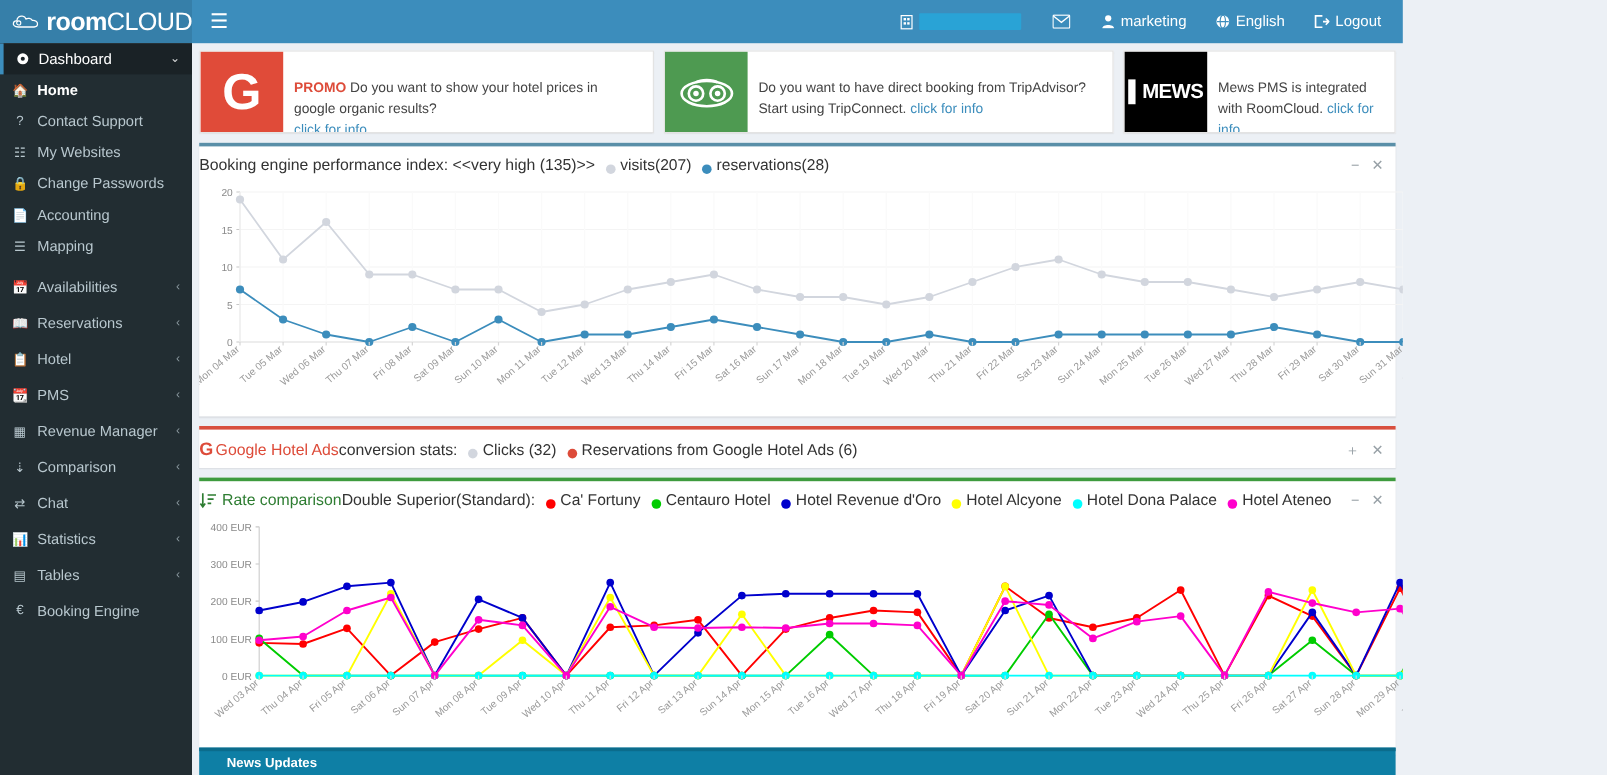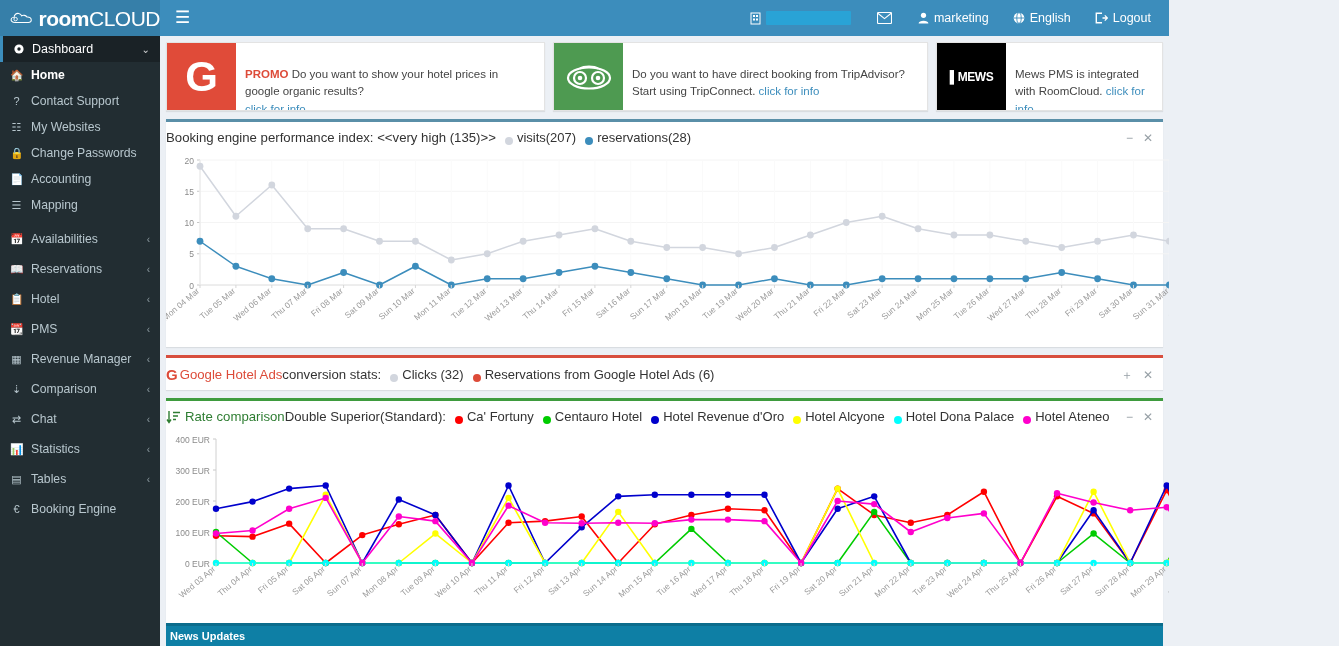--- a/index.html
+++ b/index.html
@@ -62,21 +62,21 @@
   .promo {
     background: #fff; display: flex; border: 1px solid #e3e3e3; height: 69px; overflow: hidden;
     box-shadow: 0 1px 1px rgba(0,0,0,.08);
   }
   .promo.p1 { width: 379px; }
   .promo.p2 { width: 375px; }
   .promo.p3 { flex: 1; }
   .promo-logo { width: 69px; flex: 0 0 69px; display: flex; align-items: center; justify-content: center; }
   .promo-logo.google { background: #e04b39; color: #fff; font-size: 42px; font-weight: bold; line-height: 1; font-family: "Liberation Sans", sans-serif;}
   .promo-logo.trip { background: #4e9a51; color: #fff; }
-  .promo-logo.mews { background: #000; color: #fff; font-size: 12px; font-weight: bold; letter-spacing: -0.5px; }
+  .promo-logo.mews { background: #000; color: #fff; font-size: 17px; font-weight: bold; letter-spacing: -0.5px; }
   .promo-text { padding: 23px 9px; font-size: 11.5px; line-height: 1.5; color: #444; }
   .promo-text .tag { color: #dd4b39; font-weight: bold; }
   .promo-text a { color: #3c8dbc; text-decoration: none; }
 
   .box { background: #fff; border-top: 3px solid #5a8fa8; margin-bottom: 8px; box-shadow: 0 1px 1px rgba(0,0,0,.08); }
   .box.green { border-top-color: #3e9b3e; }
   .box.red { border-top-color: #d84f3e; }
   .box-head {
     display: flex; align-items: center; padding: 8px 10px 7px 0; font-size: 13.2px;
     color: #333; border-bottom: 0; min-height: 30px;
@@ -90,21 +90,21 @@
 
   .gha-label { color: #dd4b39; }
   .gha-g { color: #dd4b39; font-weight: bold; font-size: 15px; margin-right: 2px; }
 
   .chart-area { position: relative; }
   svg { display: block; }
 
   .newsbar {
     position: absolute; left: 6px; right: 6px; bottom: 0;
     background: #0e7fa5; color: #fff; font-size: 11px; font-weight: bold;
-    padding: 4px 4px; border-top: 3px solid #0b6c8c;
+    padding: 4px 23px; border-top: 3px solid #0b6c8c;
   }
 </style>
 </head>
 <body>
 
 <div class="app">
 
   <div class="topbar">
     <div class="brand">
       <svg class="brand-logo" width="30" height="18" viewBox="0 0 30 18">

